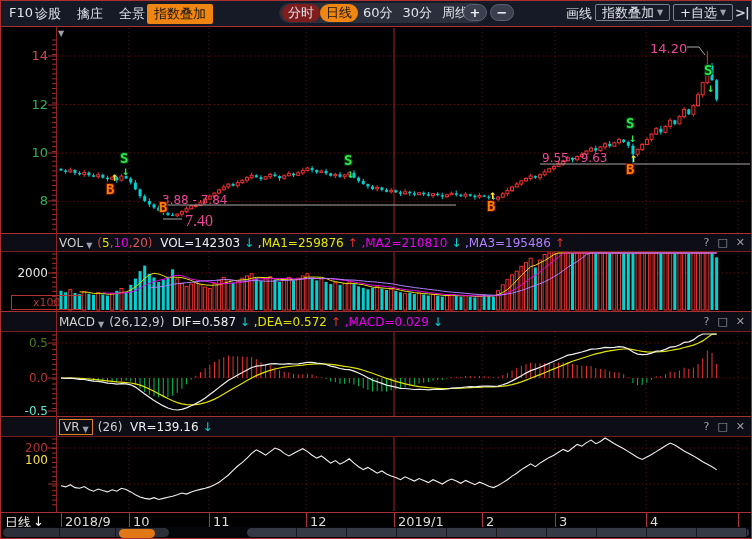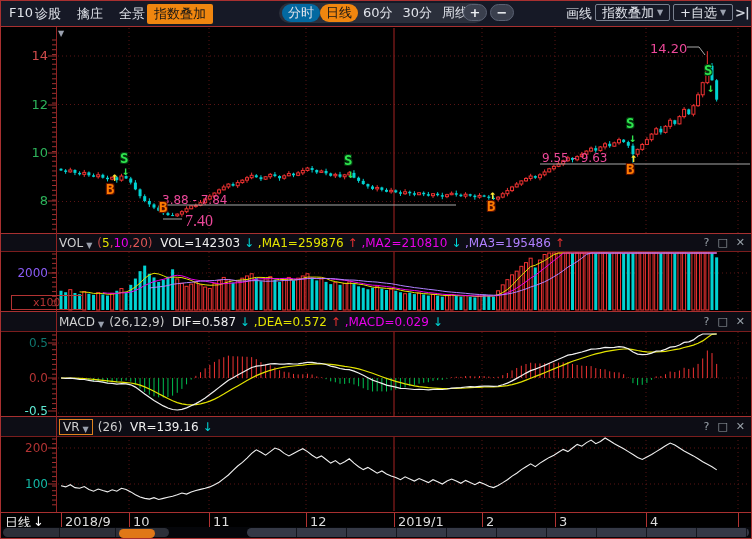--- a/index.html
+++ b/index.html
@@ -3,21 +3,21 @@
 <meta charset="utf-8">
 <style>
   html,body{margin:0;padding:0;background:#111;font-family:"DejaVu Sans","Liberation Sans",sans-serif;}
   .window{position:relative;width:750px;height:537px;background:#000;border:1px solid #a83030;overflow:hidden;}
   
   .toolbar{position:absolute;top:0;left:0;right:0;height:25px;background:#161926;border-bottom:1px solid #a83030;z-index:6;font-size:13px;color:#e0e3ea;}
   .toolbar .tbtn{position:absolute;top:4px;cursor:default;}
   .toolbar .hot{position:absolute;top:3px;background:#f0860f;color:#161616;padding:1px 7px;border-radius:2px;}
   .pgroup{position:absolute;left:278px;top:2px;height:20px;background:#2b2f3b;border-radius:10px;display:flex;align-items:center;padding:0 3px;}
   .pill{padding:0 6px;height:18px;line-height:18px;border-radius:9px;white-space:nowrap;}
-  .pill.gray{background:#0369a1;}
+  .pill.gray{background:#7f1d1d;}
   .pill.orange{background:#f0860f;color:#161616;}
   .ptxt{padding:0 5px;white-space:nowrap;display:flex;align-items:center;}
   .caret{font-size:8px;color:#9aa0ae;margin-left:3px;}
   .roundbtn{position:absolute;top:3px;width:24px;height:17px;background:#3a3f4d;border:1px solid #5a6172;border-radius:9px;color:#eceef2;text-align:center;line-height:15px;font-weight:bold;box-sizing:border-box;}
   .dropbox{position:absolute;top:3px;height:17px;line-height:16px;border:1px solid #79808f;border-radius:2px;padding:0 6px;display:flex;align-items:center;box-sizing:border-box;}
   .collapse{position:absolute;top:4px;color:#cfd3db;font-weight:bold;letter-spacing:-1px;}
   
   .phead{position:absolute;left:0;right:0;background:#0d0d15;border-top:1px solid #a83030;border-bottom:1px solid #7a1d1d;z-index:3;display:flex;align-items:center;padding-left:58px;box-sizing:border-box;font-size:12px;color:#cccccc;}
   .phead .ind{display:flex;align-items:flex-end;color:#cfcfcf;margin-right:5px;}
   .vrbox{border:1px solid #e0821c;padding:0 3px;display:flex;align-items:center;}
@@ -838,26 +838,26 @@
 
   <div class="axisline"></div>
   <span class="minicaret">▼</span>
   <span class="x100">x100</span>
 
   <div id="overlay">
       <span class="ylab" style="top: 48px; color: rgb(207, 75, 75);">14</span>
       <span class="ylab" style="top: 97px; color: rgb(45, 178, 90);">12</span>
       <span class="ylab" style="top: 145px; color: rgb(45, 178, 90);">10</span>
       <span class="ylab" style="top: 193px; color: rgb(45, 178, 90);">8</span>
-      <span class="ylab small" style="top: 265px; color: #8b5cf6;">2000</span>
-      <span class="ylab small" style="top: 335px; color: #0f766e;">0.5</span>
+      <span class="ylab small" style="top: 265px; color: #e5e5e5;">2000</span>
+      <span class="ylab small" style="top: 335px; color: #4d7c0f;">0.5</span>
       <span class="ylab small" style="top: 370px; color: rgb(178, 51, 51);">0.0</span>
       <span class="ylab small" style="top: 403px; color: #5eead4;">-0.5</span>
       <span class="ylab small" style="top: 440px; color: rgb(178, 51, 51);">200</span>
-      <span class="ylab small" style="top: 476px; color: #14b8a6;">100</span>
+      <span class="ylab small" style="top: 452px; color: #fde047;">100</span>
       <span class="anno" style="left: 649px; top: 40px; font-size: 13px;">14.20</span>
       <span class="anno" style="left: 541px; top: 150px; font-size: 12px;">9.55 - 9.63</span>
       <span class="anno" style="left: 161px; top: 192px; font-size: 12px;">3.88 - 7.84</span>
       <span class="anno" style="left: 184px; top: 211px; font-size: 16px; font-family: Liberation Serif, serif;">7.40</span>
       <span class="mk B" style="left: 105px; top: 181px; color: rgb(255, 125, 0);">B</span>
       <span class="mk ar" style="left: 110px; top: 170px; color: rgb(255, 228, 51);">↑</span>
       <span class="mk S" style="left: 119px; top: 150px; color: rgb(47, 228, 78);">S</span>
       <span class="mk ar" style="left: 121px; top: 164px; color: rgb(47, 228, 78);">↓</span>
       <span class="mk B" style="left: 158px; top: 199px; color: rgb(255, 125, 0);">B</span>
       <span class="mk S" style="left: 343px; top: 152px; color: rgb(47, 228, 78);">S</span>

